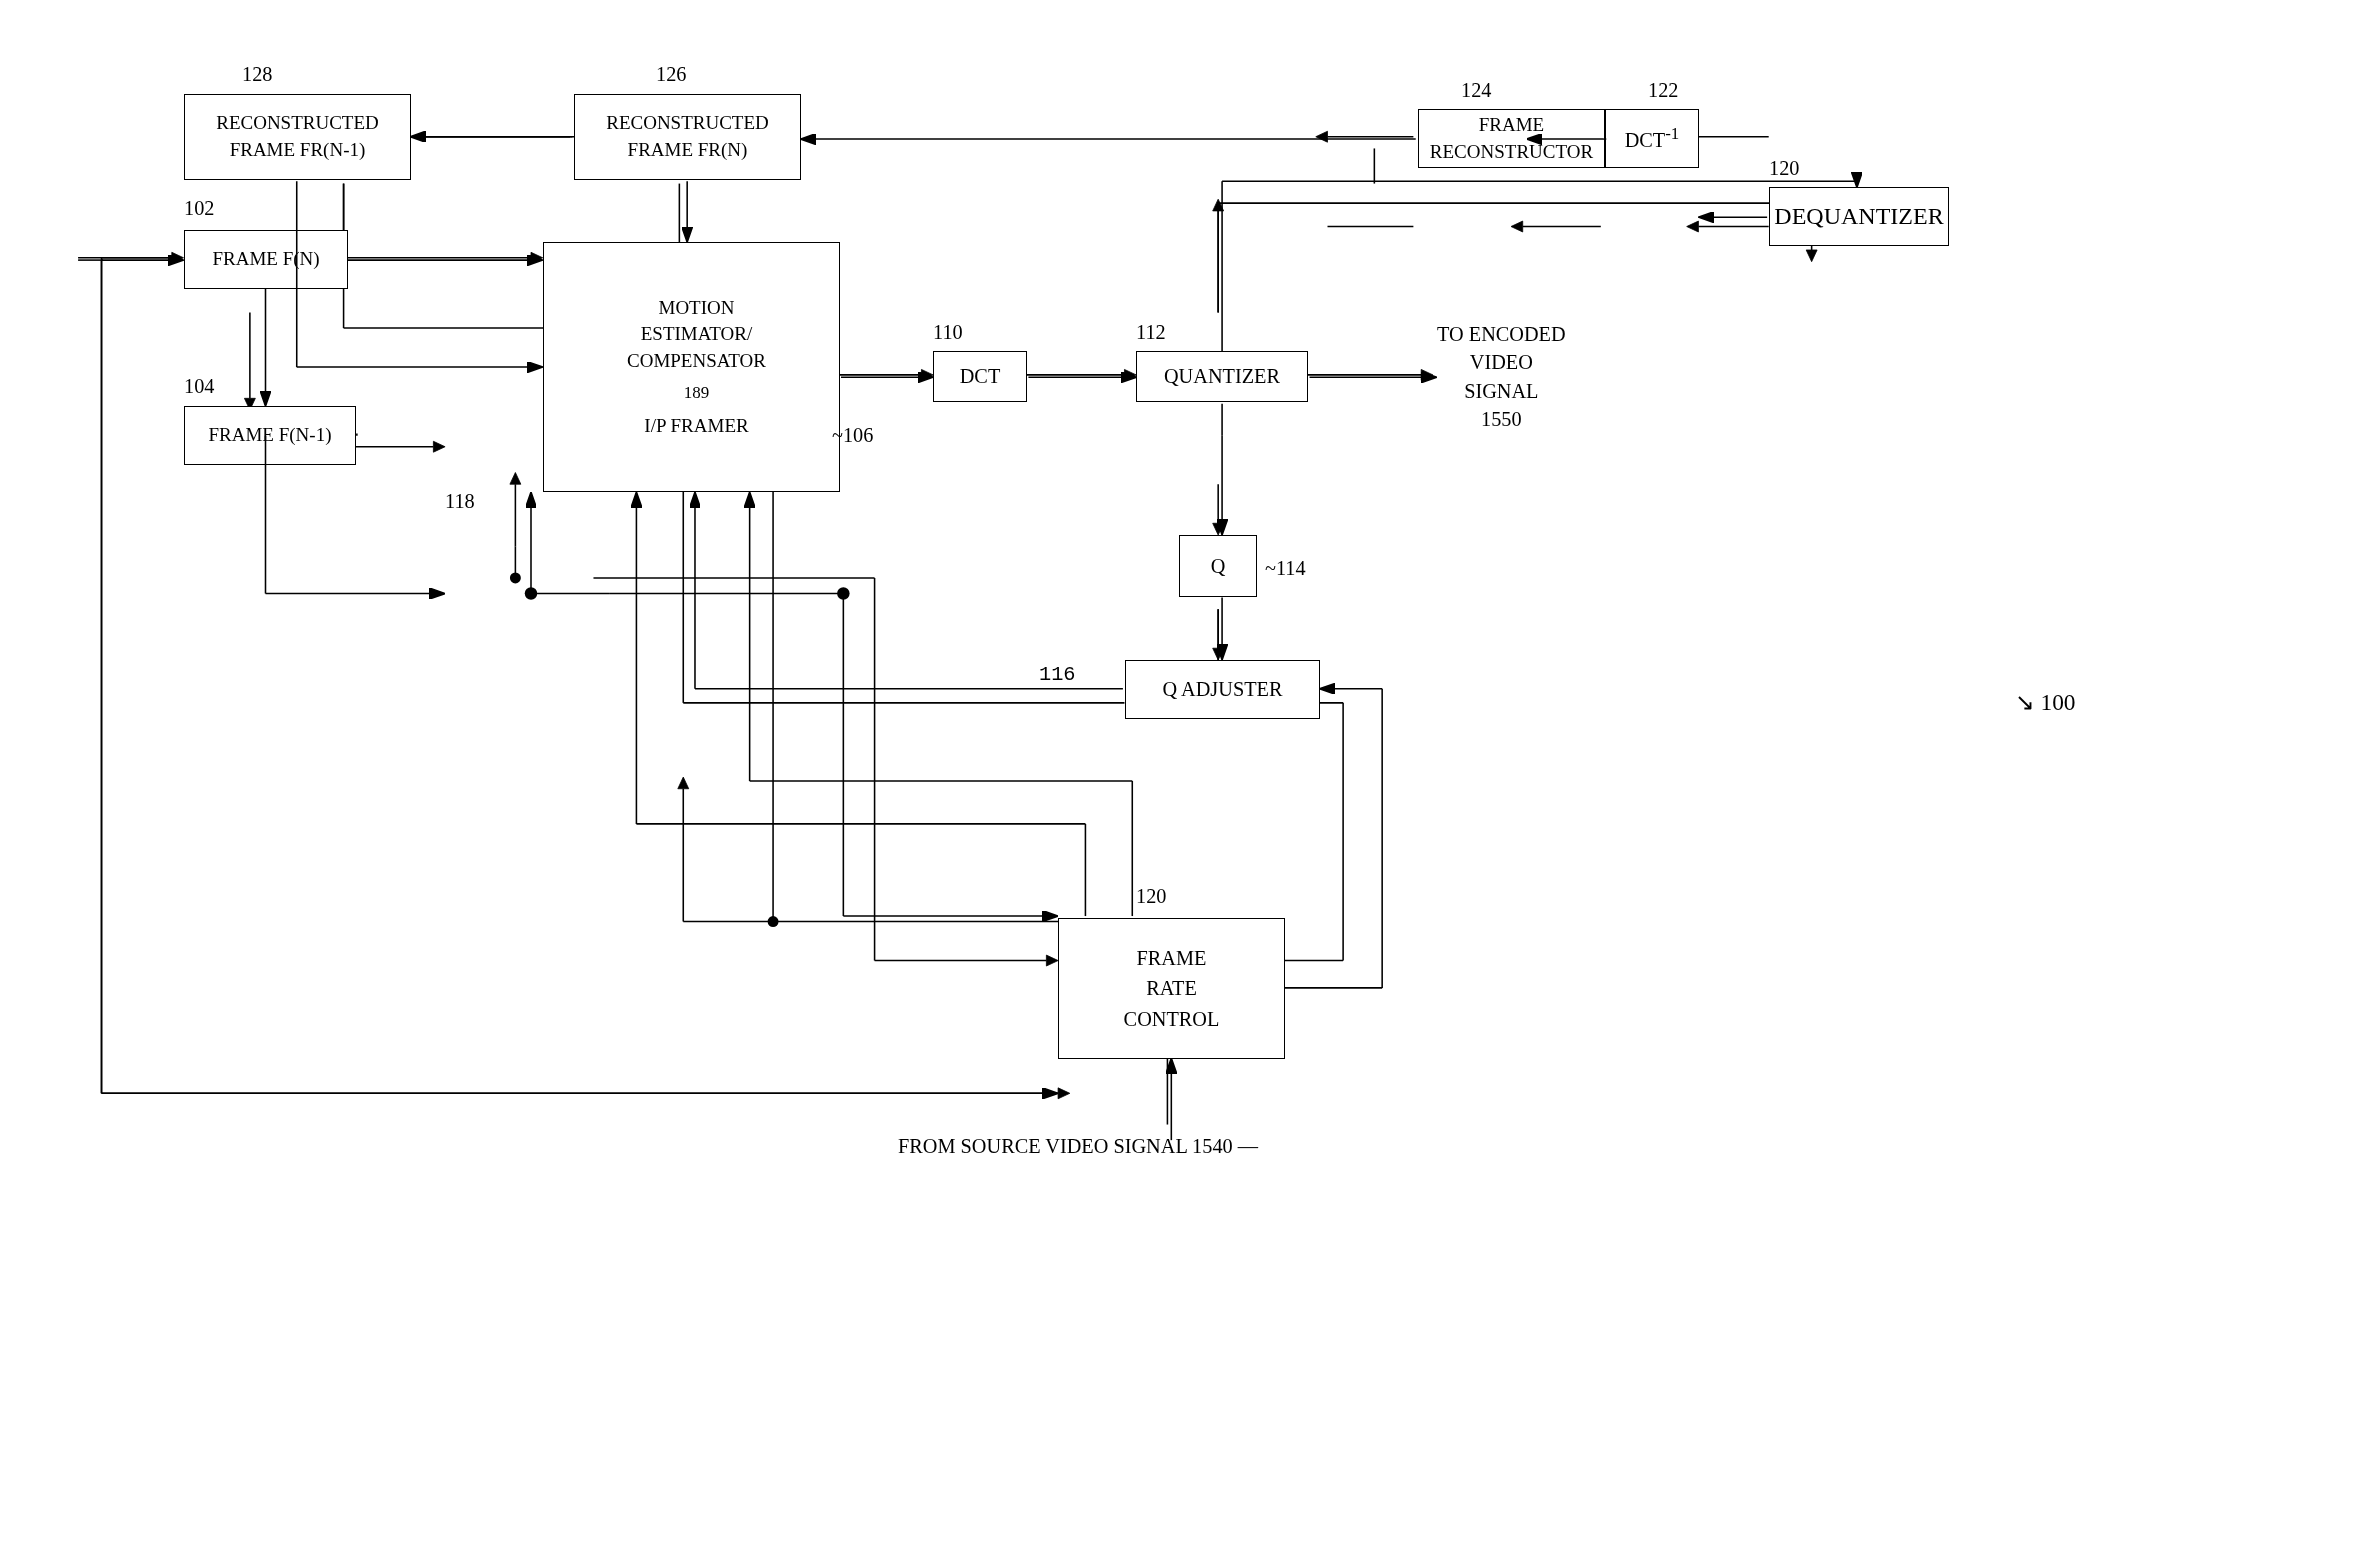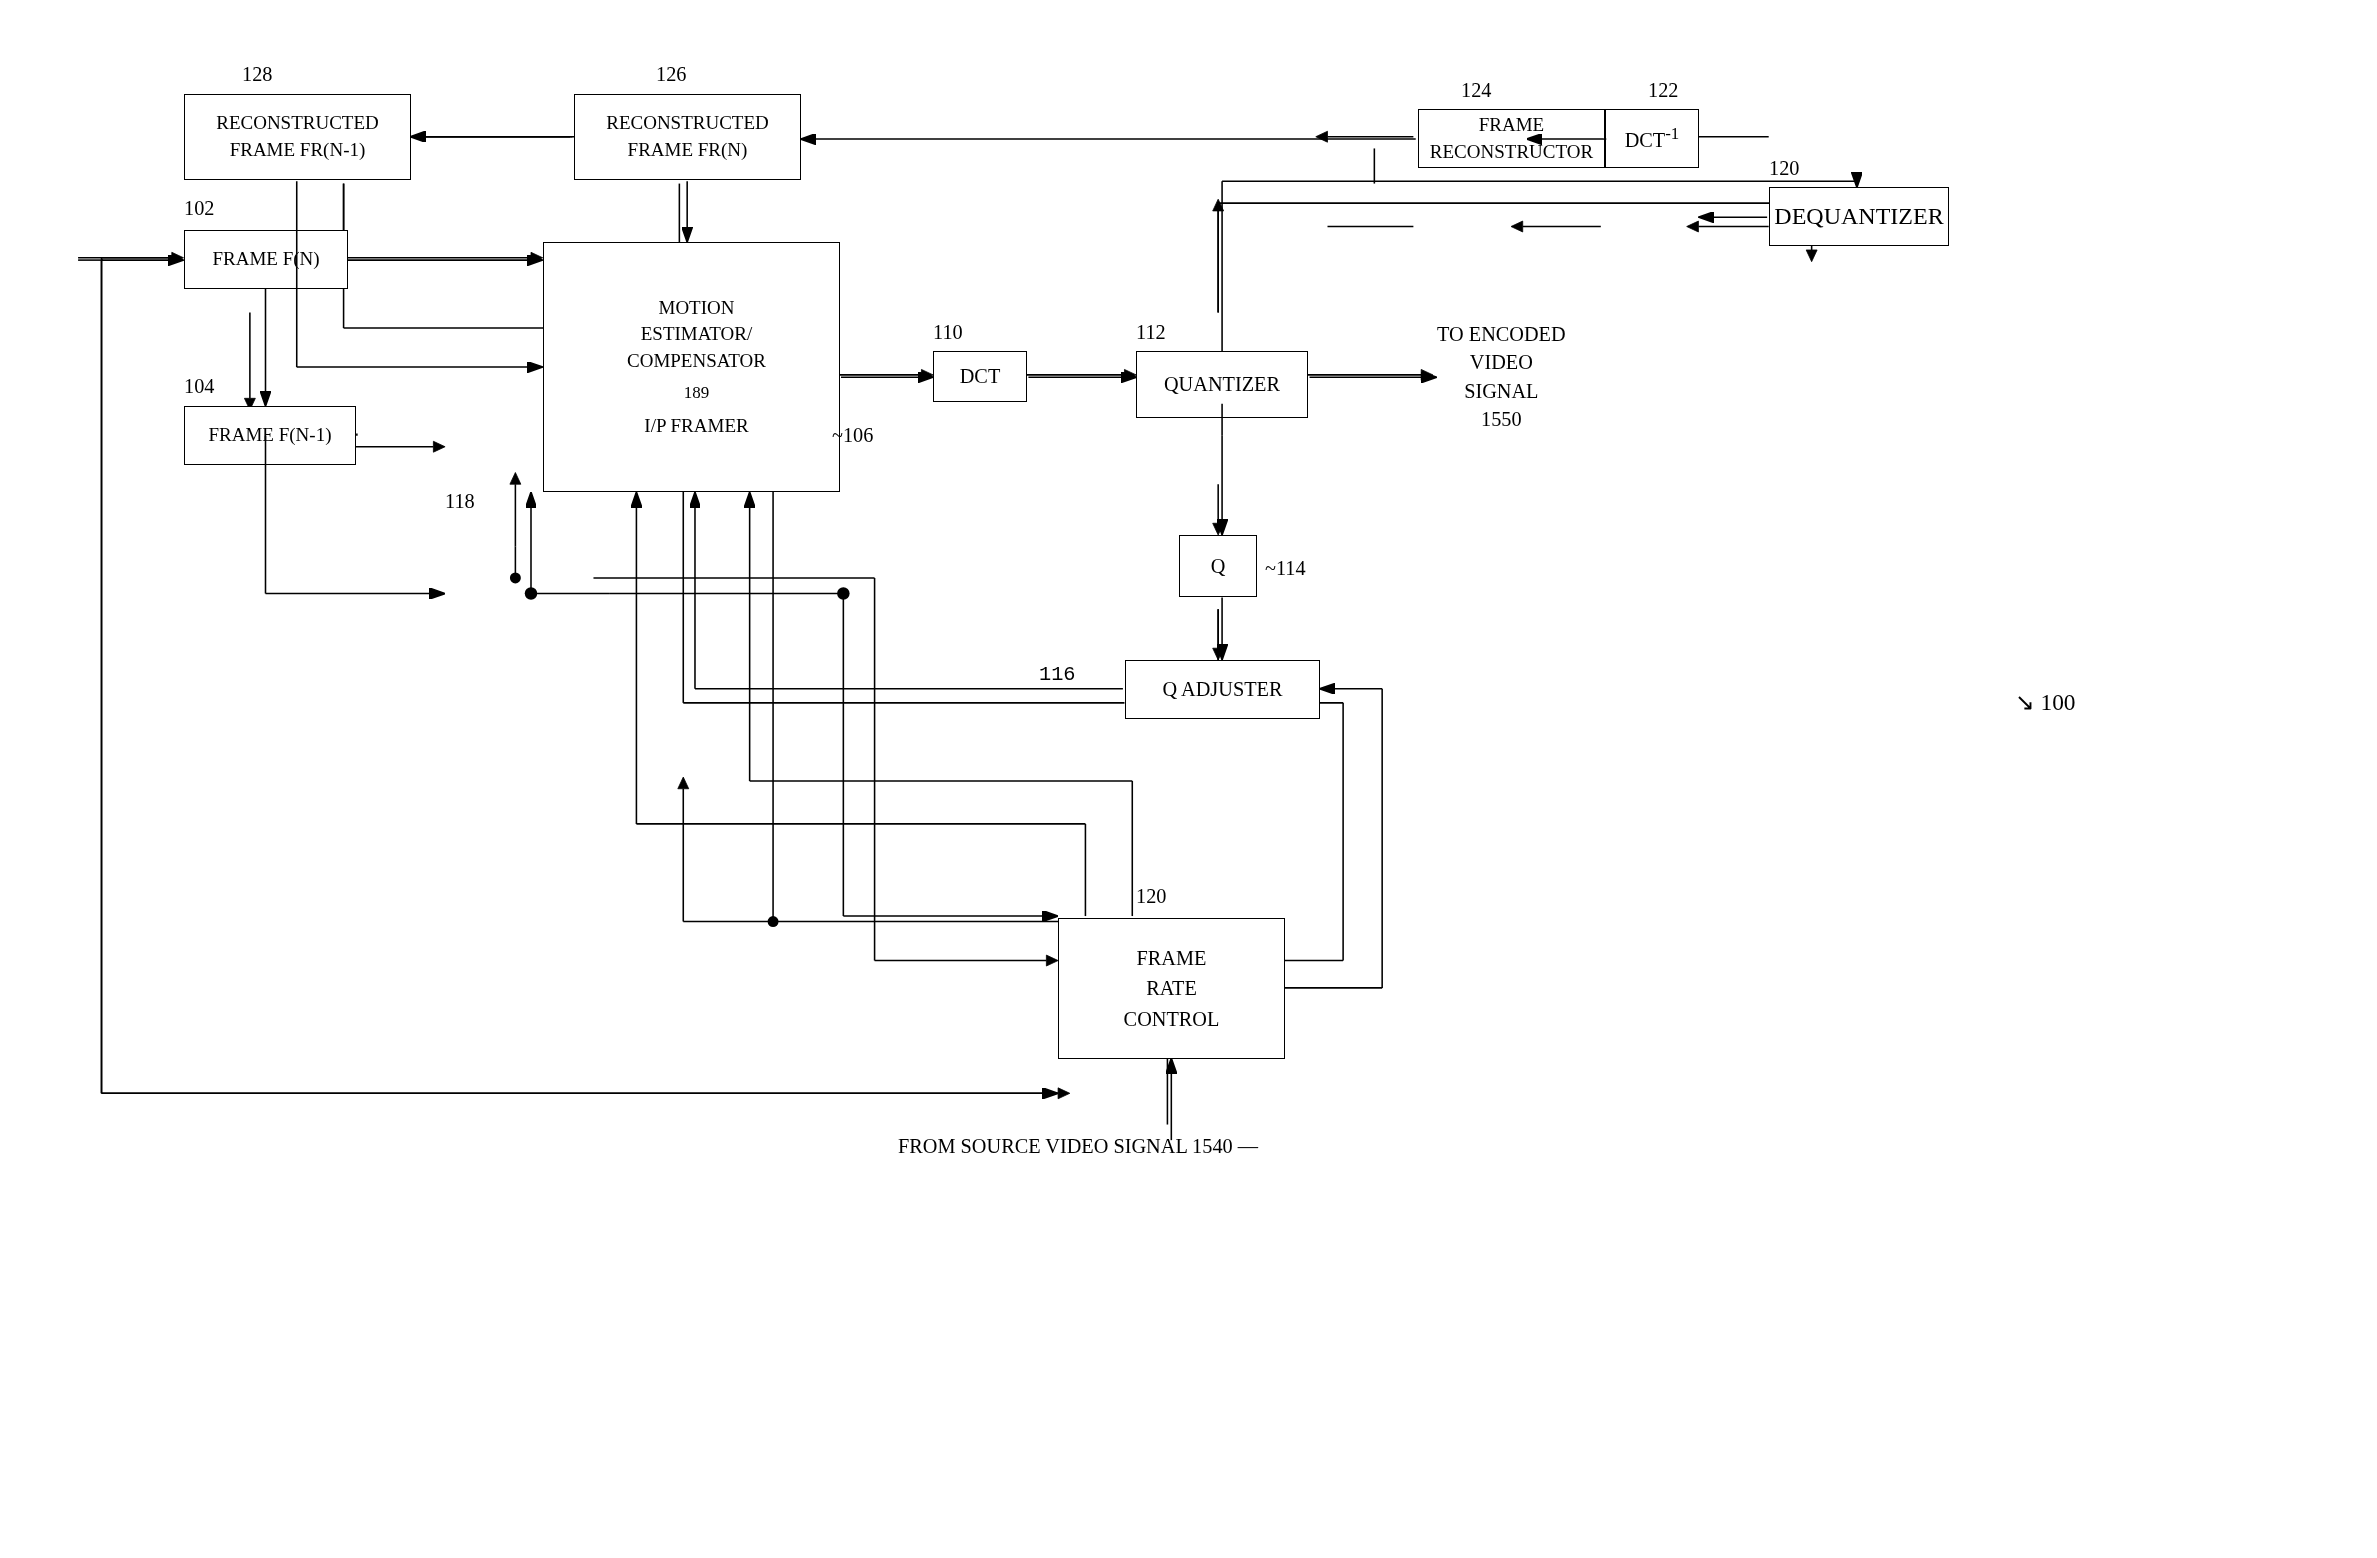--- a/index.html
+++ b/index.html
@@ -198,21 +198,21 @@
     <span>~106</span>
   </div>
 
   <div class="block" style="left:933px; top:351px; width:94px; height:51px; font-size:20.3px;">
     <span>DCT</span>
   </div>
   <div class="label" style="left:933px; top:319px;">
     <span>110</span>
   </div>
 
-  <div class="block" style="left:1136px; top:351px; width:172px; height:67px; font-size:20.3px;">
+  <div class="block" style="left:1136px; top:351px; width:172px; height:51px; font-size:20.3px;">
     <span>QUANTIZER</span>
   </div>
   <div class="label" style="left:1136px; top:319px;">
     <span>112</span>
   </div>
 
   <div class="block" style="left:1179px; top:535px; width:78px; height:62px; font-size:20.3px;">
     <span>Q</span>
   </div>
   <div class="label" style="left:1265px; top:555px;">

